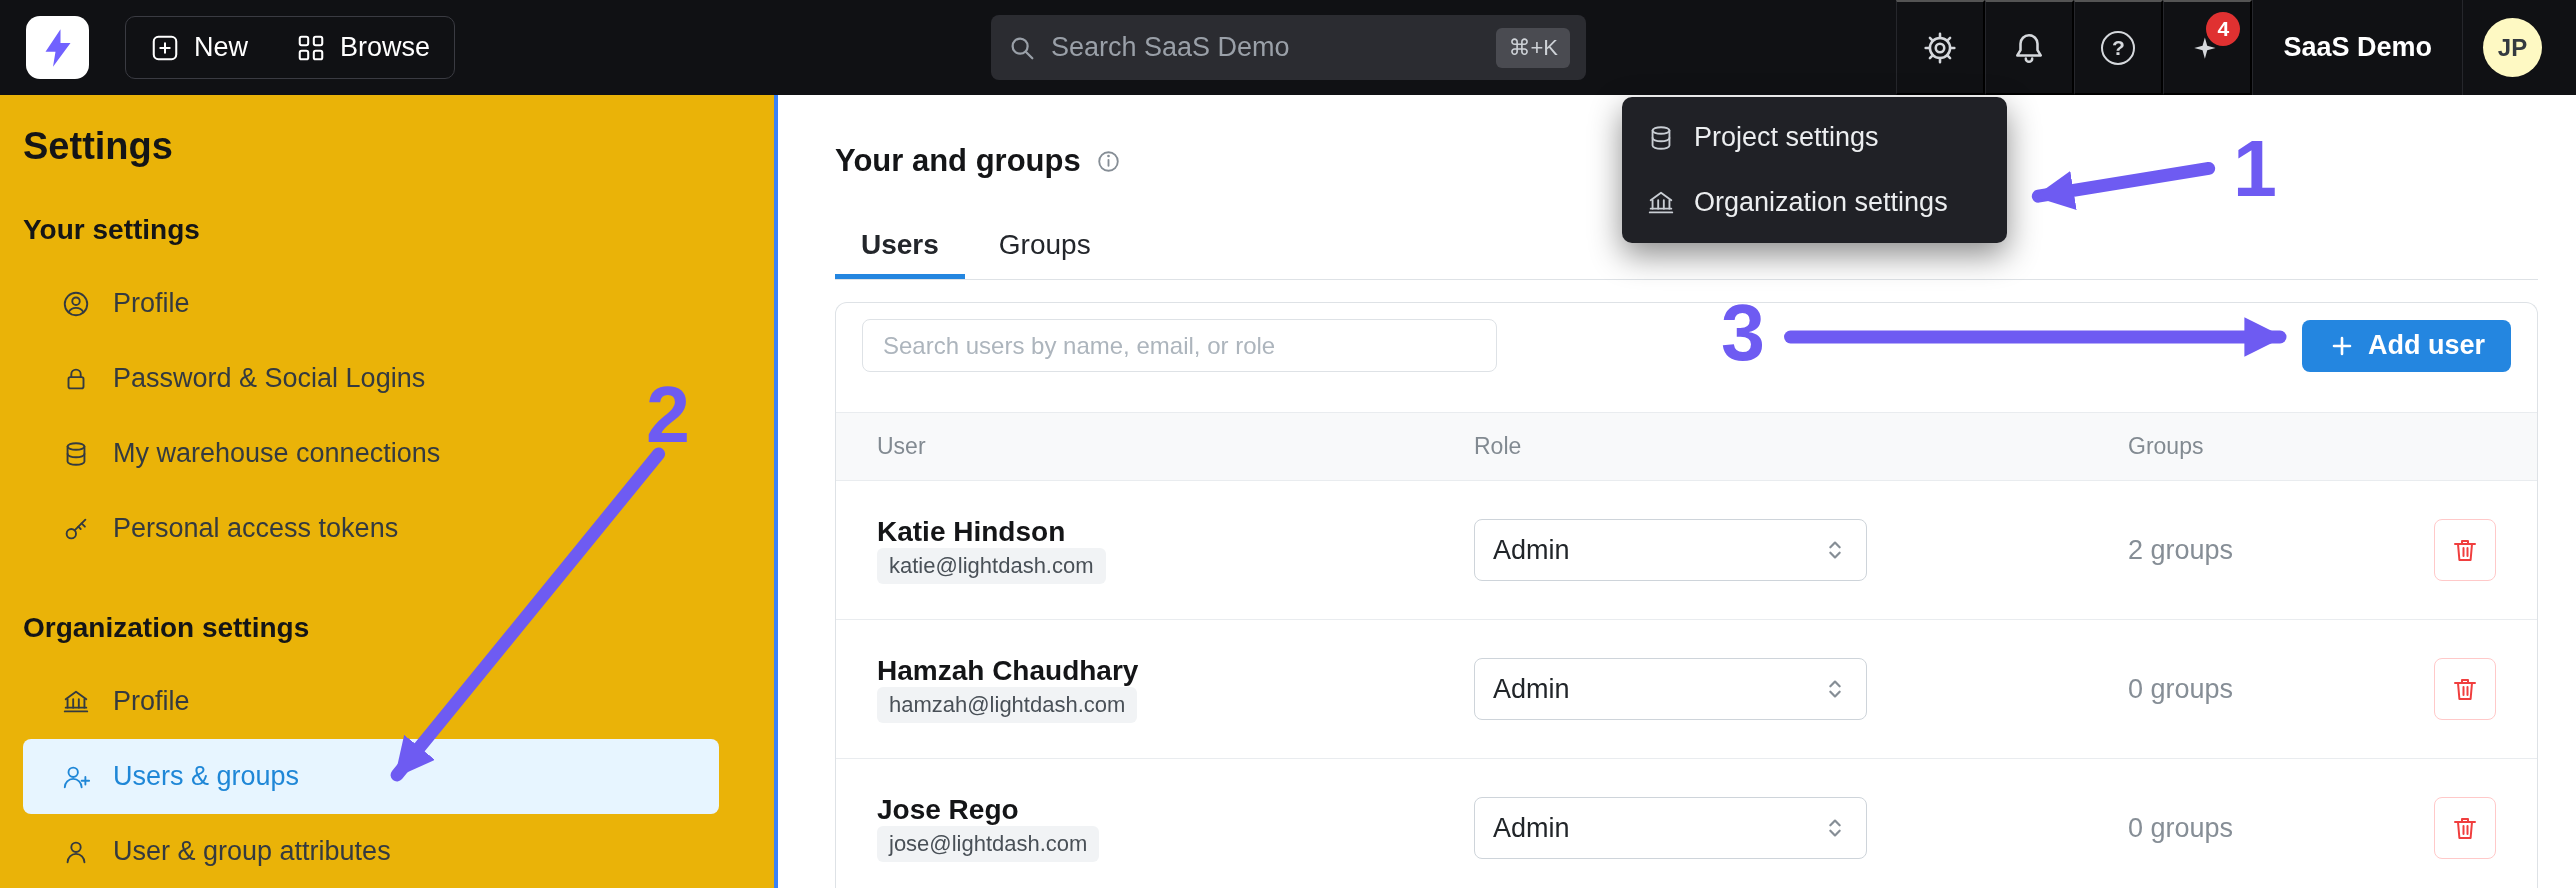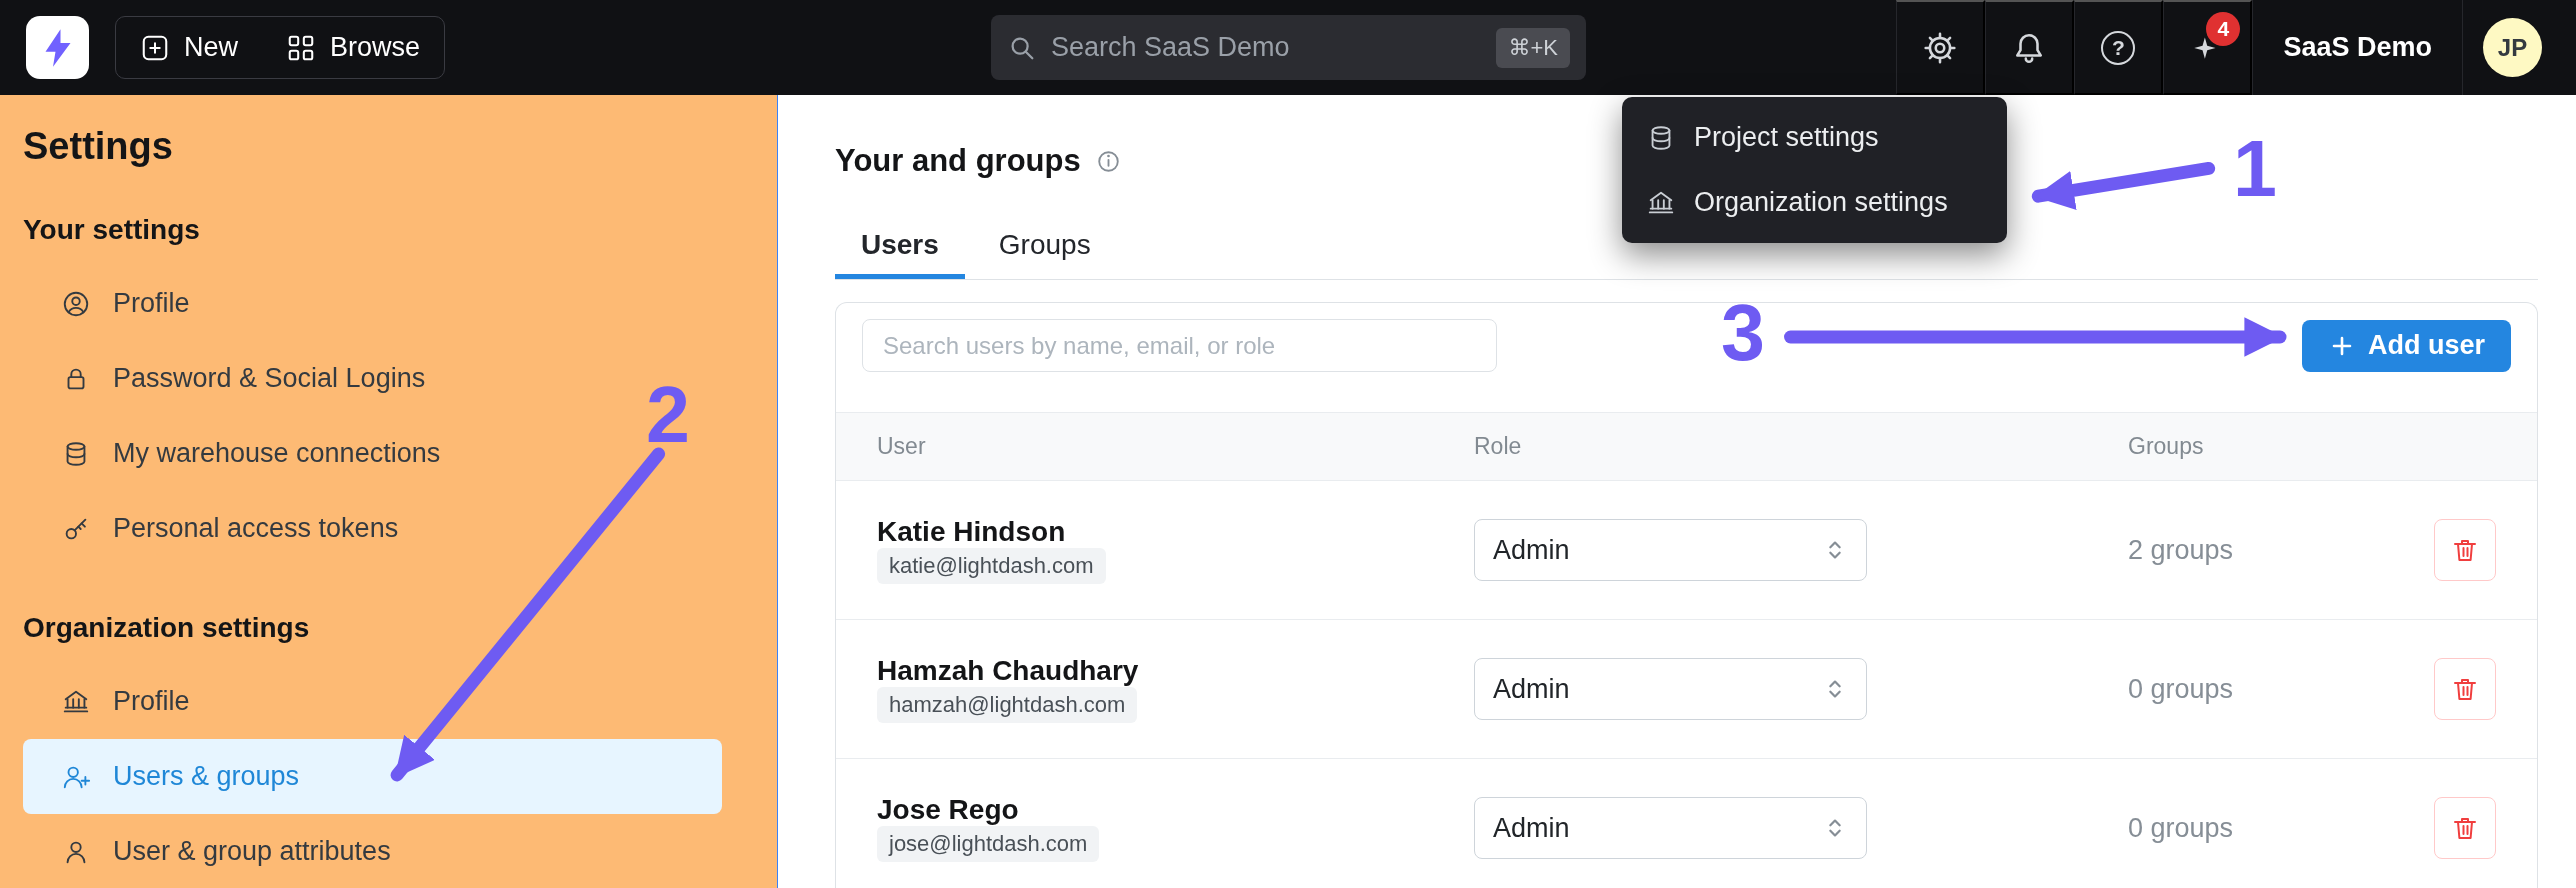--- a/index.html
+++ b/index.html
@@ -10,40 +10,40 @@
     --active_bg:#e7f5ff;
     --active_text:#1f87d7;
   }
   *{box-sizing:border-box;margin:0;padding:0}
   html,body{width:2576px;height:888px;overflow:hidden}
   body{position:relative;background:#fff;font-family:"Liberation Sans",sans-serif;color:#141517}
 
   
   .topbar{position:absolute;left:0;top:0;right:0;height:95px;background:#101114;display:flex;align-items:center;padding:0 26px;z-index:10}
   .logo{width:63px;height:63px;border-radius:14px;background:#fff;display:flex;align-items:center;justify-content:center;flex:0 0 auto}
-  .nav-group{margin-left:26px;display:flex;align-items:stretch;border:1px solid #3a3b42;border-radius:10px;height:63px;overflow:hidden}
+  .nav-group{margin-left:36px;display:flex;align-items:stretch;border:1px solid #3a3b42;border-radius:10px;height:63px;overflow:hidden}
   .nav-btn{display:flex;align-items:center;gap:14px;padding:0 24px;background:transparent;border:none;color:#fff;font-size:27px;font-family:inherit;cursor:pointer}
   .search-wrap{position:absolute;left:991px;top:15px;width:595px;height:65px;background:#2b2c31;border-radius:8px;display:flex;align-items:center;gap:14px;padding:0 16px}
   .search-wrap input{flex:1;background:transparent;border:none;outline:none;color:#e9ecef;font-size:27px;font-family:inherit;min-width:0}
   .search-wrap input::placeholder{color:#9aa0a8}
   .kbd{background:#4a4b51;color:#cdd1d6;font-size:22px;padding:7px 12px;border-radius:6px;flex:0 0 auto}
   .topbar-right{margin-left:auto;display:flex;align-items:center;height:95px}
   .icon-cell{width:89px;height:95px;display:flex;align-items:center;justify-content:center;border-left:1px solid #26272c;position:relative;background:transparent;cursor:pointer}
   .badge{position:absolute;top:10px;right:10px;background:var(--badge);color:#fff;font-size:21px;font-weight:700;min-width:34px;height:34px;padding:0 6px;border-radius:17px;display:flex;align-items:center;justify-content:center}
   .org-cell{padding:16px 30px;border-left:1px solid #26272c;color:#fff;font-size:27px;font-weight:700;height:95px;display:flex;align-items:center;cursor:pointer}
   .avatar-cell{padding:0 8px 0 20px;border-left:1px solid #26272c;height:95px;display:flex;align-items:center;cursor:pointer}
   .avatar{width:59px;height:59px;border-radius:50%;background:#fef9c3;color:#343a40;font-weight:700;font-size:24px;display:flex;align-items:center;justify-content:center}
   .help-circle{width:34px;height:34px;border:2.4px solid #d5d8dc;border-radius:50%;color:#d5d8dc;font-size:21px;font-weight:700;display:flex;align-items:center;justify-content:center}
 
   
   .menu{position:absolute;left:1622px;top:97px;width:385px;background:#202126;border-radius:10px;padding:8px;box-shadow:0 12px 32px rgba(0,0,0,.45);z-index:40}
   .menu-item{height:65px;display:flex;align-items:center;gap:18px;padding:0 16px;border-radius:8px;color:#eceef0;font-size:27px;cursor:pointer}
 
   
-  .sidebar{position:absolute;top:95px;left:0;bottom:0;width:778px;background:#fdba74;border-right:1px solid #3b82f6;padding:30px 0 0 23px}
+  .sidebar{position:absolute;top:95px;left:0;bottom:0;width:778px;background:#eab308;border-right:4px solid #3b82f6;padding:30px 0 0 23px}
   .sb-title{font-size:38px;font-weight:700;color:#141517;margin-bottom:46px}
   .sb-heading{font-size:28px;font-weight:700;color:#141517;margin-bottom:20px}
   .sb-section2{margin-top:46px}
   .sb-item{height:75px;display:flex;align-items:center;gap:22px;padding-left:38px;margin-right:55px;border-radius:8px;font-size:27px;color:#343a40;cursor:pointer}
   .sb-item svg{flex:0 0 auto;stroke:currentColor}
   .sb-item.active{background:var(--active_bg);color:var(--active_text)}
 
   
   .main{position:absolute;top:95px;left:778px;right:0;bottom:0;background:#fff;padding:48px 38px 0 57px}
   .page-title-row{display:flex;align-items:center;gap:14px}

